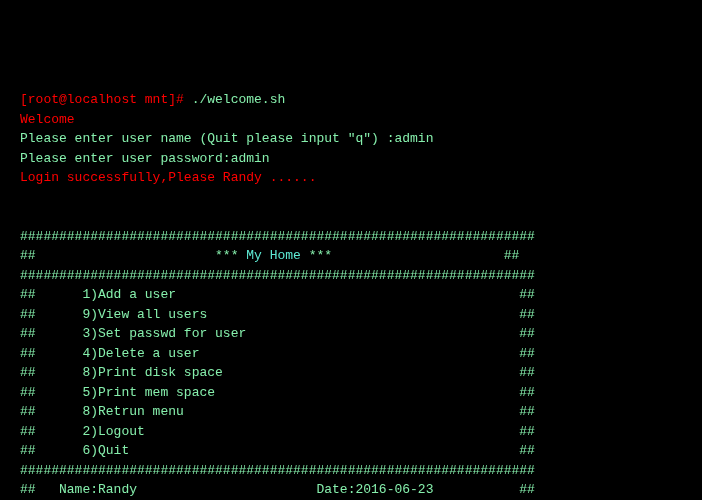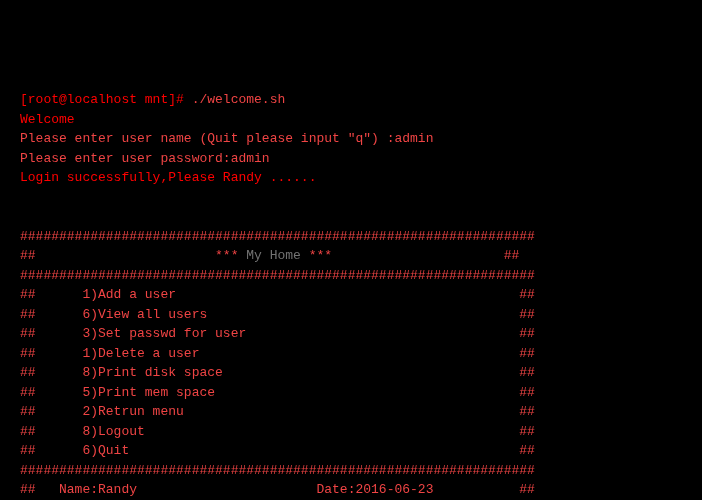--- a/index.html
+++ b/index.html
@@ -16,49 +16,49 @@
       padding: 12px 20px;
       width: 702px;
       height: 500px;
       overflow: hidden;
       white-space: pre;
     }
     .red {
       color: #ff0000;
     }
     .green {
-      color: #737373;
+      color: #5eead4;
     }
     .white {
-      color: #ef4444;
+      color: #86efac;
     }
   </style>
 </head>
 <body>
 
 
 
 <div><span class="red">[root@localhost mnt]# </span><span class="white">./welcome.sh</span>
 <span class="red">Welcome</span>
 <span class="white">Please enter user name (Quit please input "q") :</span><span class="white">admin</span>
 <span class="white">Please enter user password:</span><span class="white">admin</span>
 <span class="red">Login successfully,Please Randy ......</span>
 
 
 <span class="white">##################################################################</span>
 <span class="white">##                       </span><span class="white">*** </span><span class="green">My Home</span><span class="white"> ***</span><span class="white">                      ##</span>
 <span class="white">##################################################################</span>
 <span class="white">##      1)Add a user                                            ##</span>
-<span class="white">##      6)View all users                                        ##</span>
+<span class="white">##      9)View all users                                        ##</span>
 <span class="white">##      3)Set passwd for user                                   ##</span>
-<span class="white">##      1)Delete a user                                         ##</span>
+<span class="white">##      4)Delete a user                                         ##</span>
 <span class="white">##      8)Print disk space                                      ##</span>
 <span class="white">##      5)Print mem space                                       ##</span>
-<span class="white">##      2)Retrun menu                                           ##</span>
-<span class="white">##      8)Logout                                                ##</span>
+<span class="white">##      8)Retrun menu                                           ##</span>
+<span class="white">##      2)Logout                                                ##</span>
 <span class="white">##      6)Quit                                                  ##</span>
 <span class="white">##################################################################</span>
 <span class="white">##   Name:Randy                       Date:2016-06-23           ##</span>
 
 
 
 </div>
 
 
 

